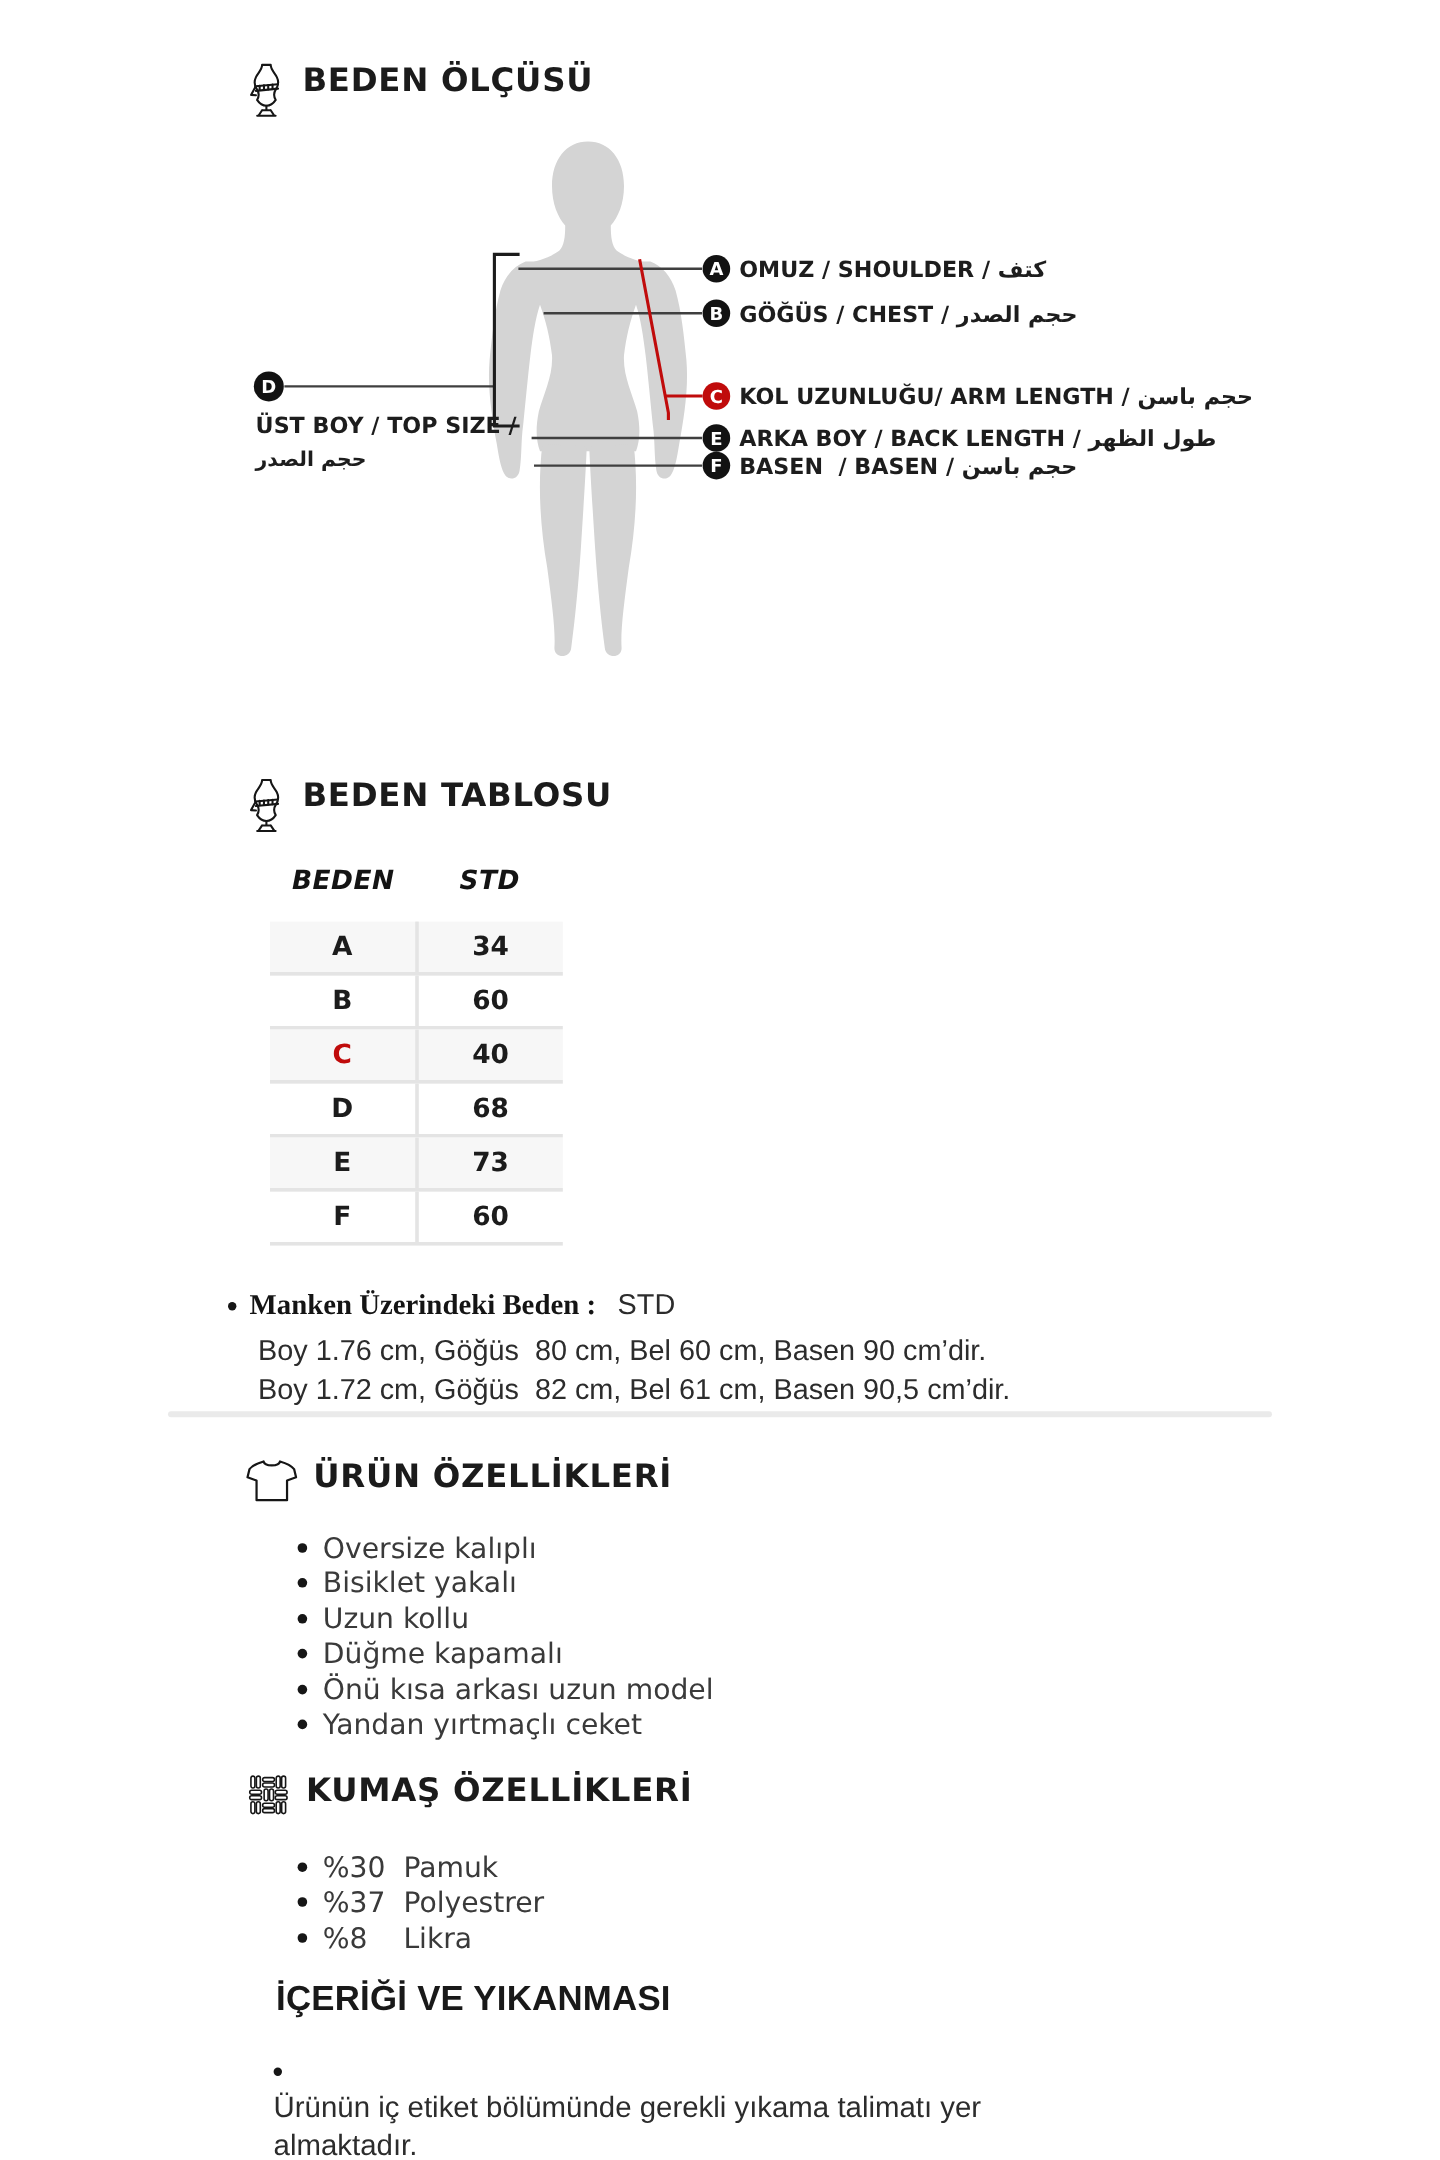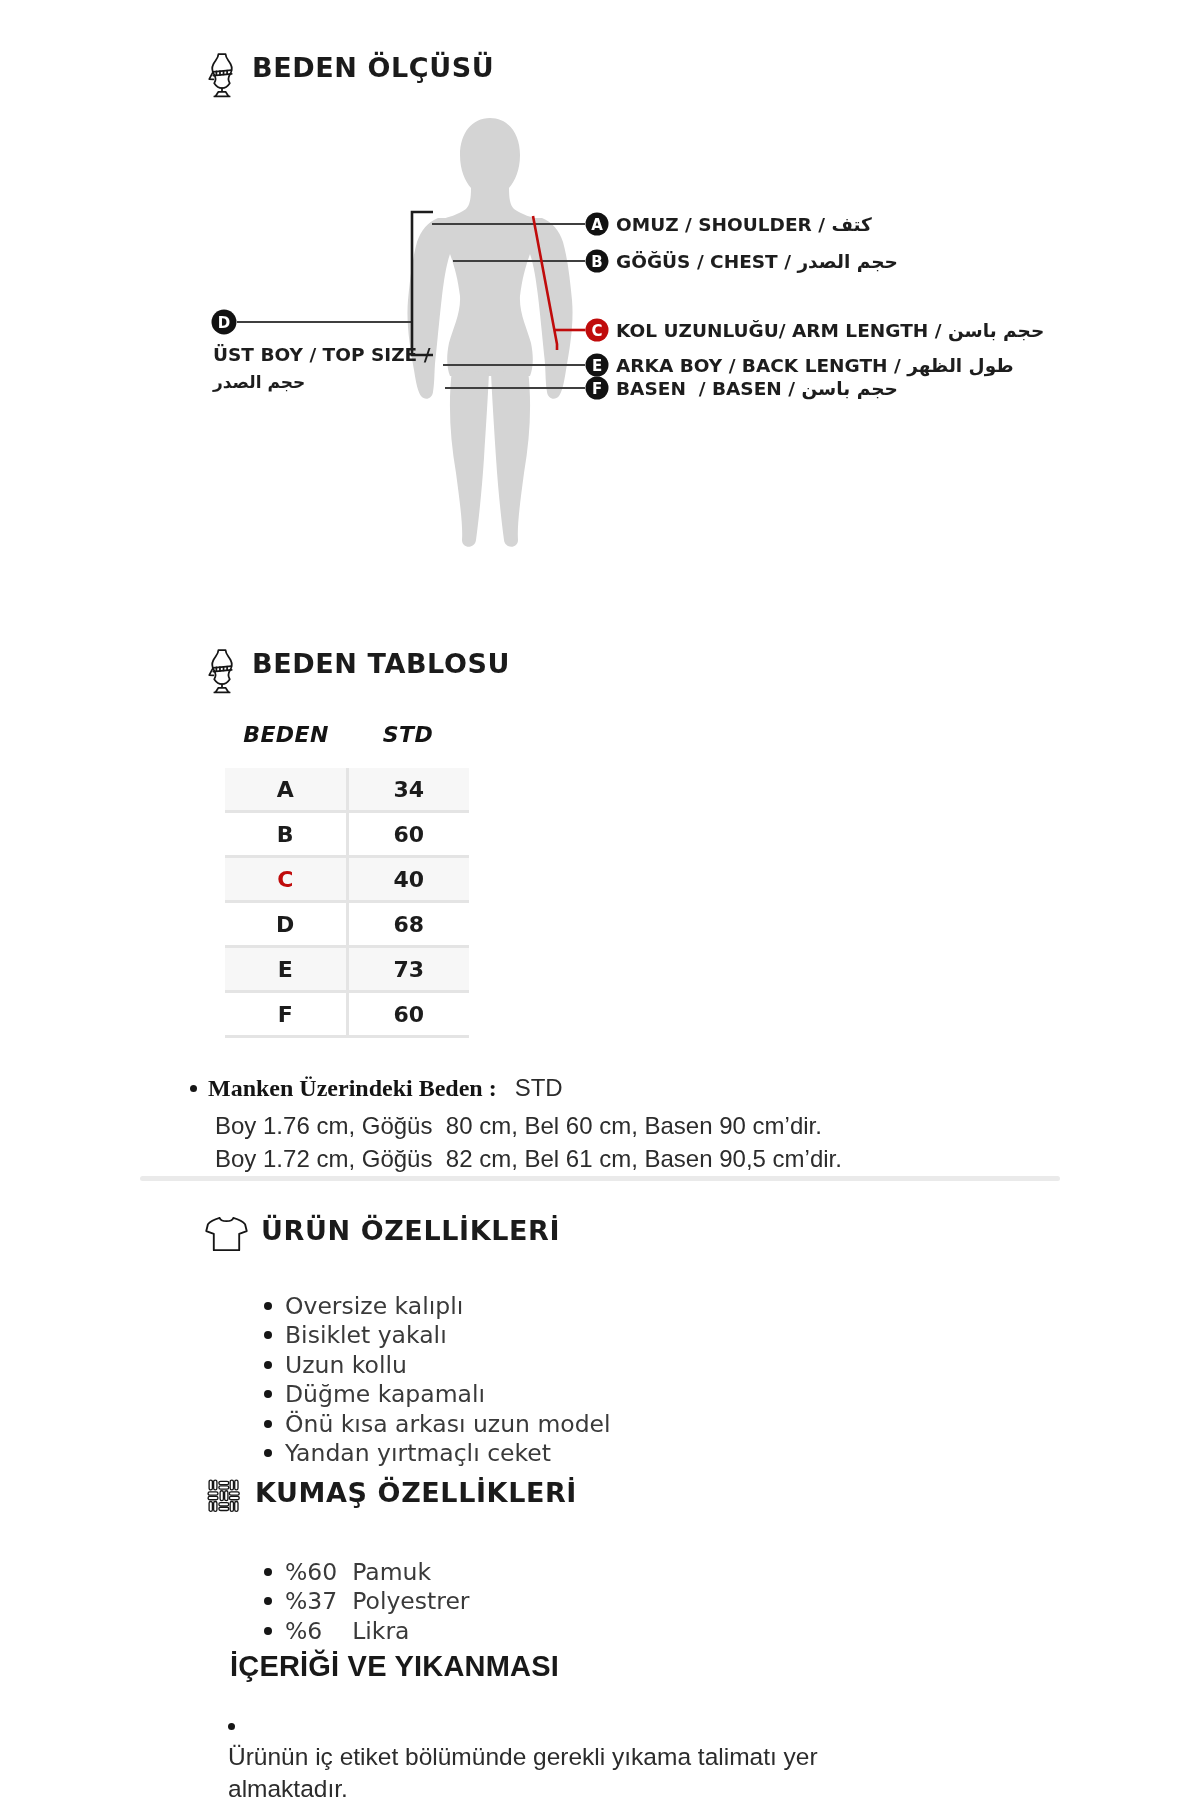--- a/index.html
+++ b/index.html
@@ -41,21 +41,21 @@
           font-size:24px;color:#2c2c2c;}
   .m-title{display:flex;align-items:center;gap:11px;margin-bottom:7px;}
   .m-title .b{font-weight:bold;color:#141414;font-family:Liberation Serif, serif;}
   .m-title .v{margin-left:7px;}
   .dot{width:7px;height:7px;border-radius:50%;background:#161616;flex:0 0 auto;}
   .m-line{margin-left:25px;line-height:33px;white-space:pre;}
 
   .divider{position:absolute;left:140px;top:1176px;width:920px;height:5px;background:#eaeaea;border-radius:3px;}
 
   
-  .features{position:absolute;left:248px;margin:16px;padding:0;list-style:none;}
+  .features{position:absolute;left:248px;margin:0;padding:0;list-style:none;}
   .features li{display:flex;align-items:center;gap:13px;height:29.5px;font-size:23.5px;color:#3a3a3a;}
   .features li .txt{white-space:pre;}
   .features li .dot{width:8px;height:8px;}
 
   
   .care-title{position:absolute;left:230px;top:1650px;font-family:"Liberation Sans",sans-serif;
               font-size:29px;font-weight:bold;color:#191919;letter-spacing:.2px;}
   .care-list{position:absolute;left:228px;top:1710px;margin:0;padding:0;list-style:none;
              font-family:"Liberation Sans",sans-serif;font-size:24.5px;color:#2c2c2c;}
   .care-list li{display:flex;gap:11px;max-width:650px;line-height:32px;flex-direction:column;}
@@ -248,29 +248,29 @@
             <rect x="28.9" y="23.8" width="3.2" height="9.6" rx="1.6"></rect>
         </g>
       </svg>
     </span>
     <span class="h-title">KUMAŞ ÖZELLİKLERİ</span>
   </div>
 
   <ul class="features" style="top:1541px">
     <li>
         <span class="dot"></span>
-        <span class="txt">%60  Pamuk</span>
+        <span class="txt">%30  Pamuk</span>
       </li>
     <li>
         <span class="dot"></span>
         <span class="txt">%37  Polyestrer</span>
       </li>
     <li>
         <span class="dot"></span>
-        <span class="txt">%6    Likra</span>
+        <span class="txt">%8    Likra</span>
       </li>
   </ul>
 
   <div class="care-title">İÇERİĞİ VE YIKANMASI</div>
   <ul class="care-list">
     <li>
       <span class="dot"></span>
       <span class="txt">Ürünün iç etiket bölümünde gerekli yıkama talimatı yer almaktadır.</span>
     </li>
   </ul>

